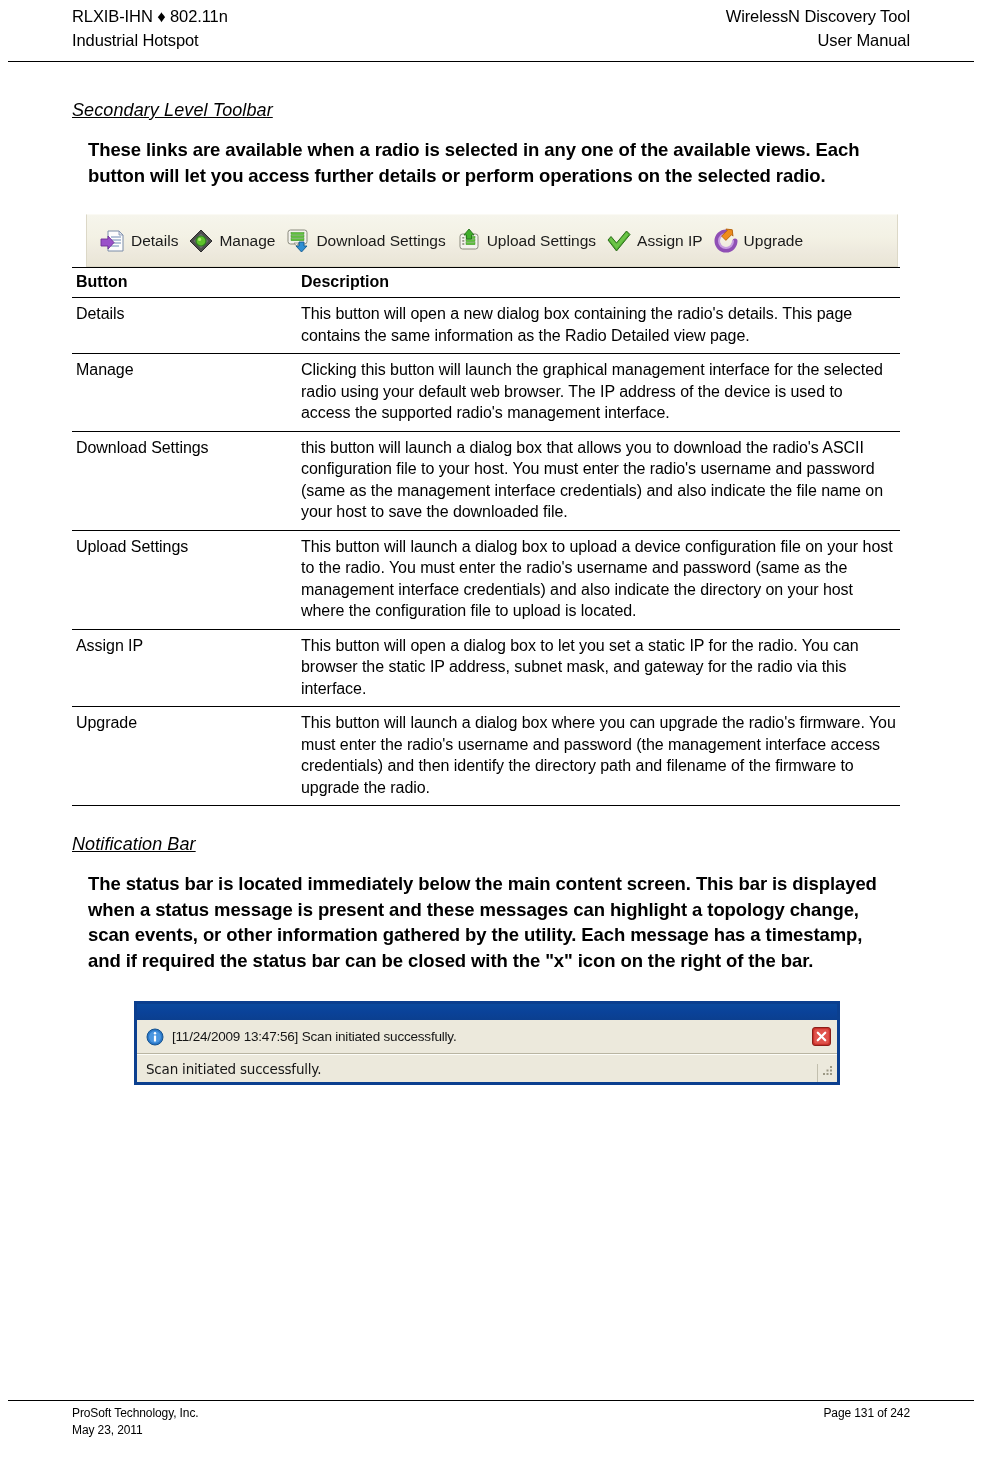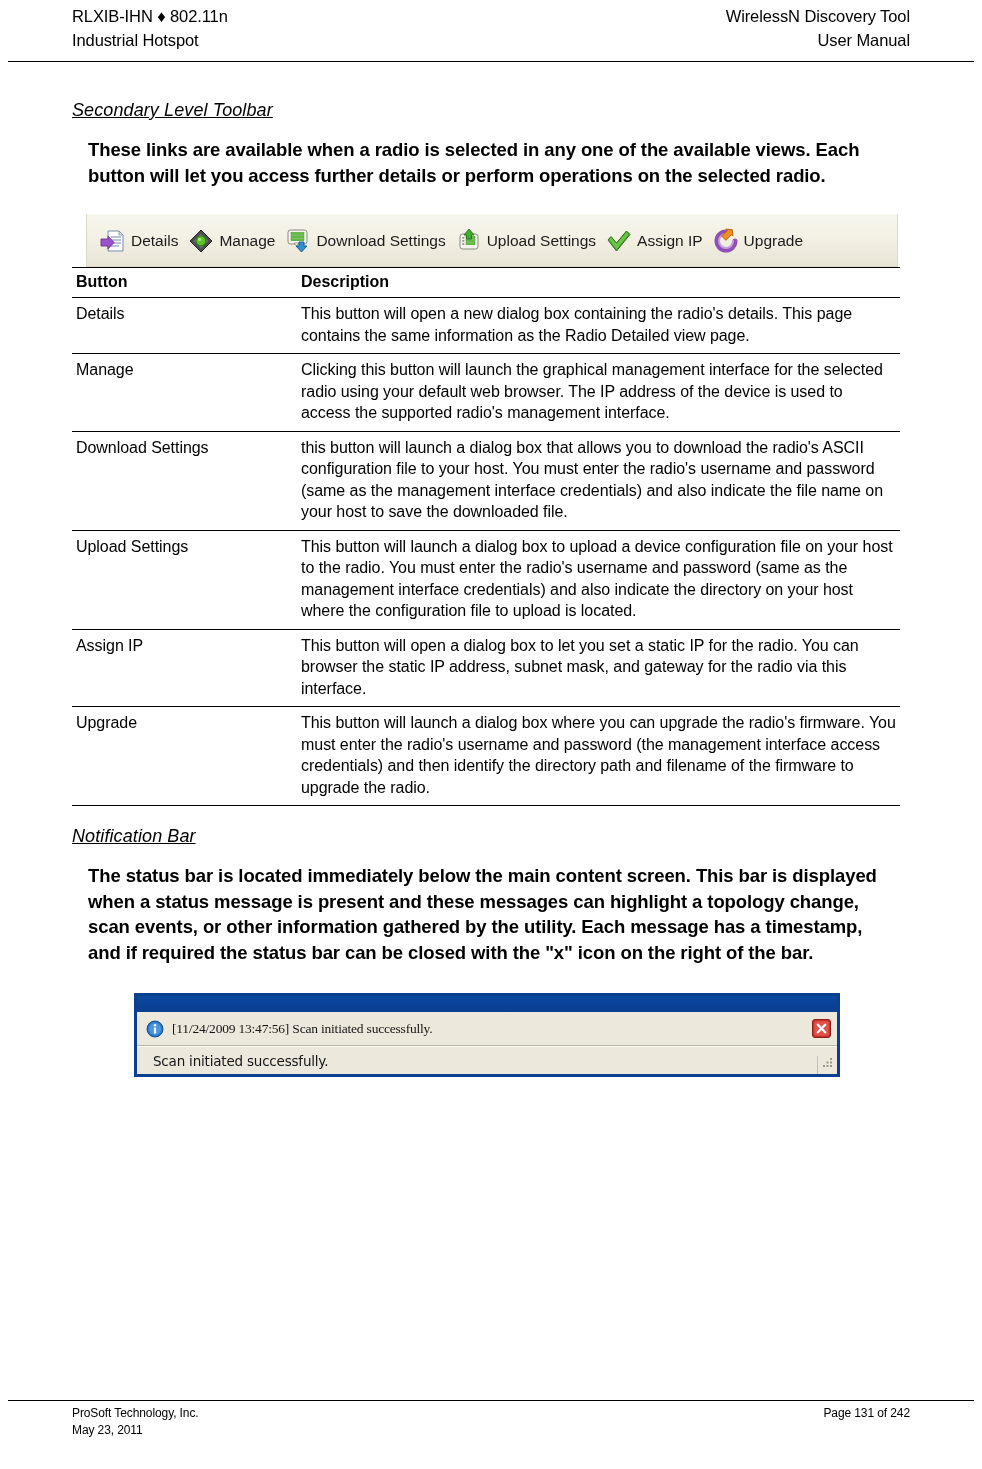--- a/index.html
+++ b/index.html
@@ -157,34 +157,34 @@
     padding: 0 6px 0 9px;
     border-bottom: 1px solid #b9b5a2;
   }
   .notif-info-icon {
     width: 18px; height: 18px; flex: 0 0 auto; margin-right: 8px;
   }
   .notif-msg-text {
     flex: 1 1 auto;
     font-size: 13.5px;
     color: #151515;
-    font-family: Liberation Serif, serif;
+    font-family: Liberation Sans, sans-serif;
     letter-spacing: -0.2px;
     white-space: nowrap;
   }
   .notif-close {
     width: 19px; height: 19px; flex: 0 0 auto;
     display: block;
   }
   .notif-statusrow {
     display: flex;
     align-items: center;
     background: #ece9dc;
     height: 28px;
-    padding: 0 0 0 16px;
+    padding: 0 0 0 9px;
     border-top: 1px solid #fdfdf8;
   }
   .notif-status-text {
     flex: 1 1 auto;
     font-size: 13.5px;
     color: #151515;
     font-family: "DejaVu Sans", sans-serif;
     letter-spacing: -0.2px;
     white-space: nowrap;
   }
@@ -369,21 +369,21 @@
           <td>Assign IP</td>
           <td>This button will open a dialog box to let you set a static IP for the radio. You can browser the static IP address, subnet mask, and gateway for the radio via this interface.</td>
         </tr>
         <tr>
           <td>Upgrade</td>
           <td>This button will launch a dialog box where you can upgrade the radio's firmware. You must enter the radio's username and password (the management interface access credentials) and then identify the directory path and filename of the firmware to upgrade the radio.</td>
         </tr>
       </tbody>
     </table>
 
-    <h2 class="section-heading" style="margin-top:20px;">Notification Bar</h2>
+    <h2 class="section-heading" style="margin-top:28px;">Notification Bar</h2>
     <p class="body-text">The status bar is located immediately below the main content screen. This bar is displayed when a status message is present and these messages can highlight a topology change, scan events, or other information gathered by the utility. Each message has a timestamp, and if required the status bar can be closed with the "x" icon on the right of the bar.</p>
 
     <div class="notif-figure">
       <div class="notif-window">
         <div class="notif-titlebar"></div>
         <div class="notif-msgrow">
           <span class="notif-info-icon">
             <svg viewBox="0 0 18 18" width="18" height="18">
               <circle cx="9" cy="9" r="8" fill="#2b78c8" stroke="#15528f" stroke-width="1"></circle>
               <circle cx="9" cy="9" r="6" fill="#4a96e0"></circle>

